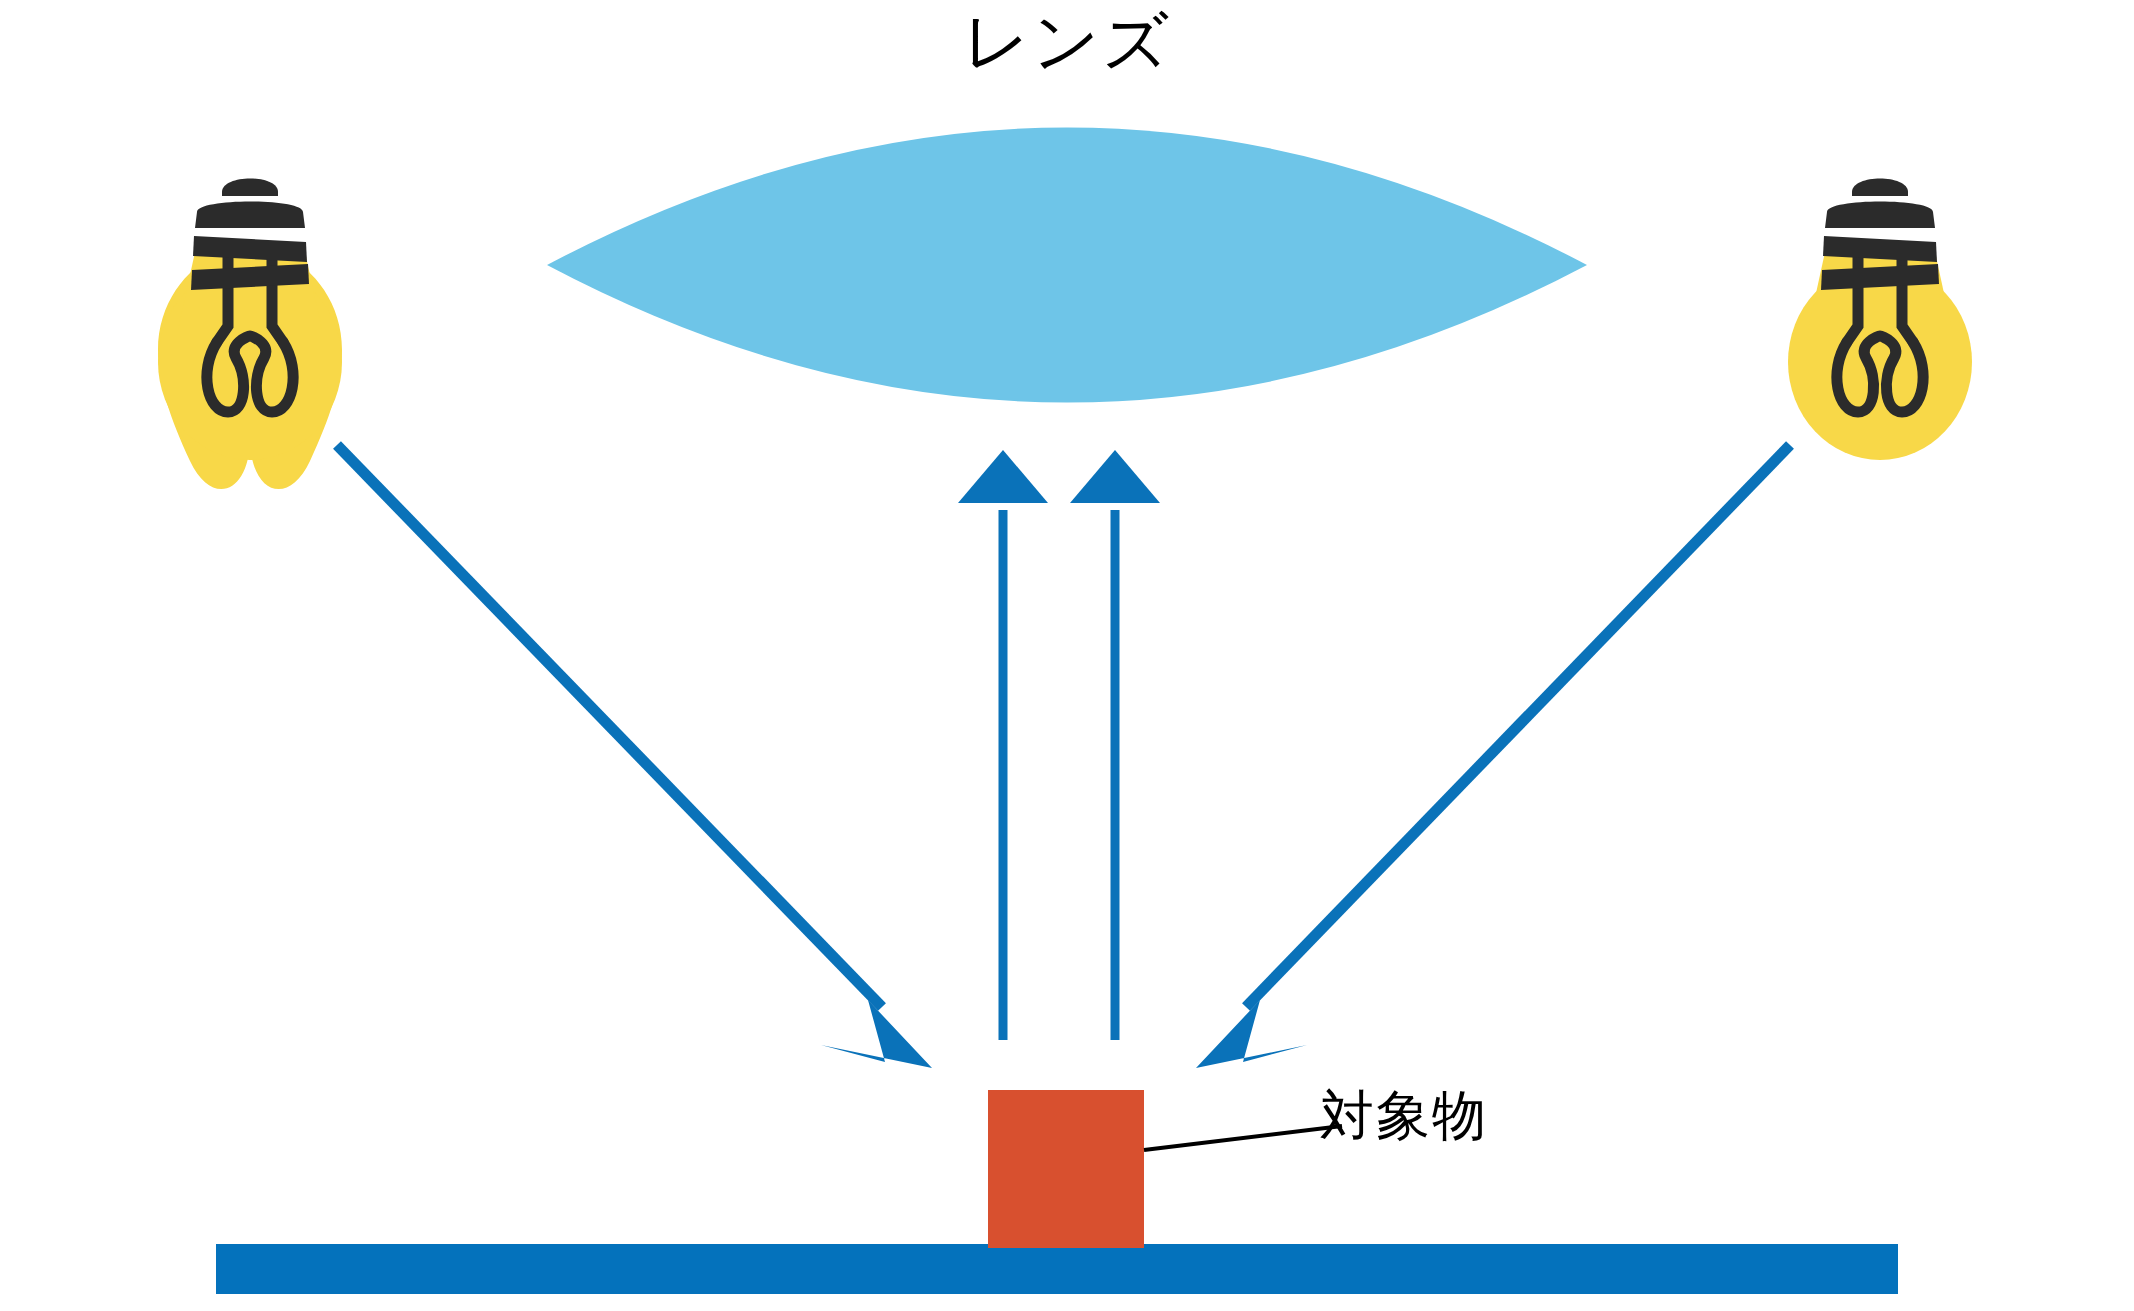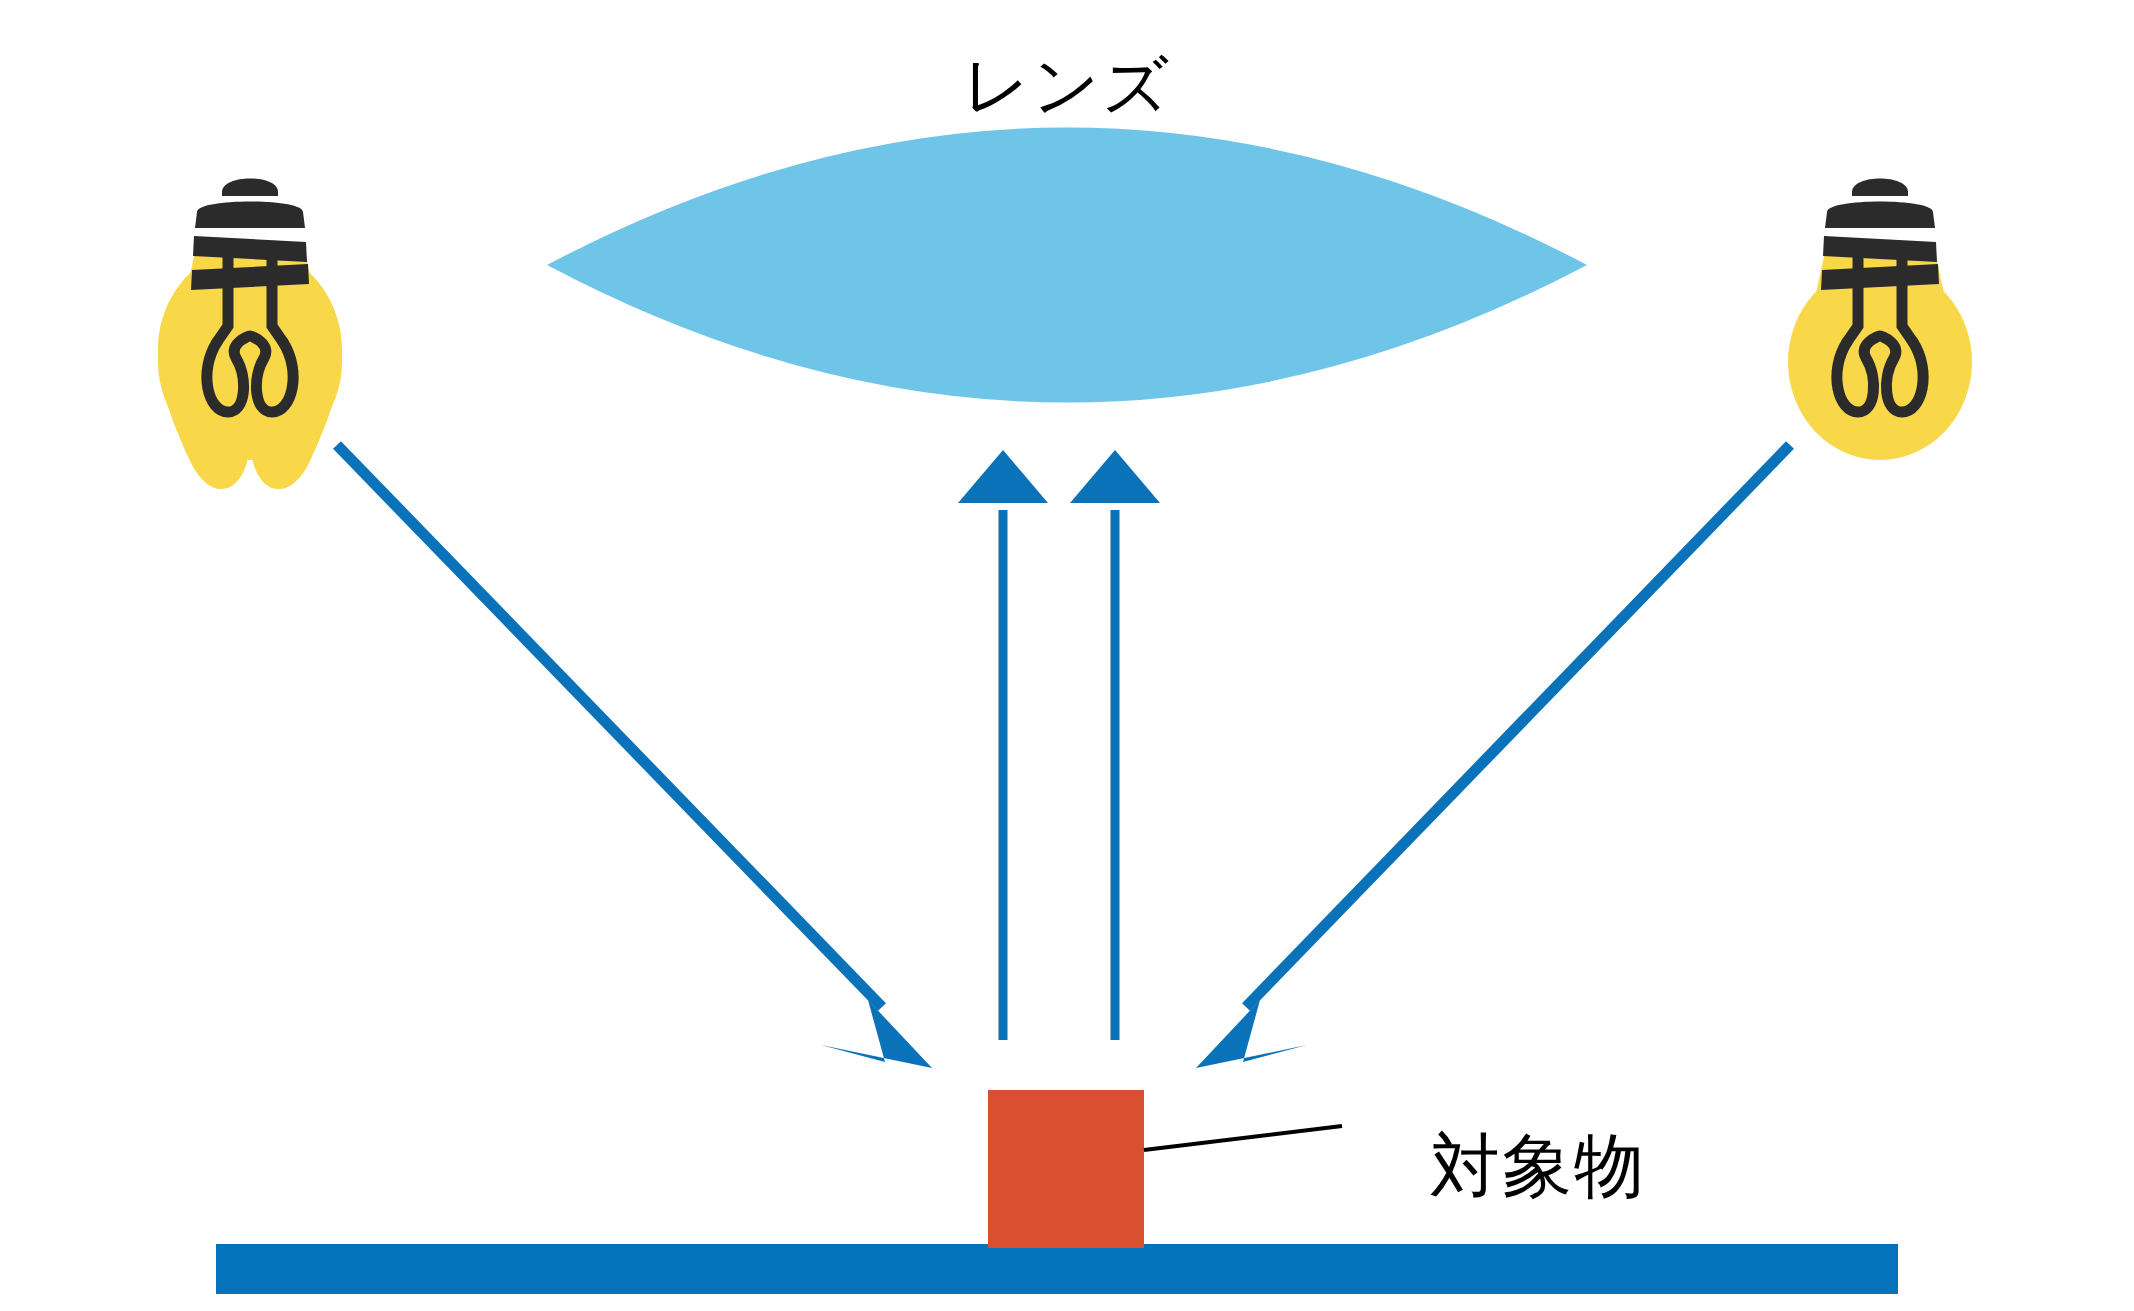--- a/index.html
+++ b/index.html
@@ -21,39 +21,38 @@
     position: absolute;
     left: 0;
     top: 0;
     width: 2134px;
     height: 1311px;
     display: block;
   }
   .label-text {
     position: absolute;
     color: #000000;
-    font-family: Liberation Sans, sans-serif;
+    font-family: Liberation Mono, monospace;
     font-weight: 400;
     white-space: nowrap;
     line-height: 1;
     user-select: none;
-    margin-top: 38px;
   }
   #lens-title {
     left: 0;
     top: 14px;
     width: 2134px;
     text-align: center;
     font-size: 66px;
     letter-spacing: 2px;
   }
   #object-label {
-    left: 1430px;
+    left: 1320px;
     top: 1093px;
-    font-size: 70px;
+    font-size: 54px;
     letter-spacing: 2px;
   }
 </style>
 </head>
 <body>
 
 <div id="stage">
 
   <svg id="diagram-svg" viewBox="0 0 2134 1311">
 

